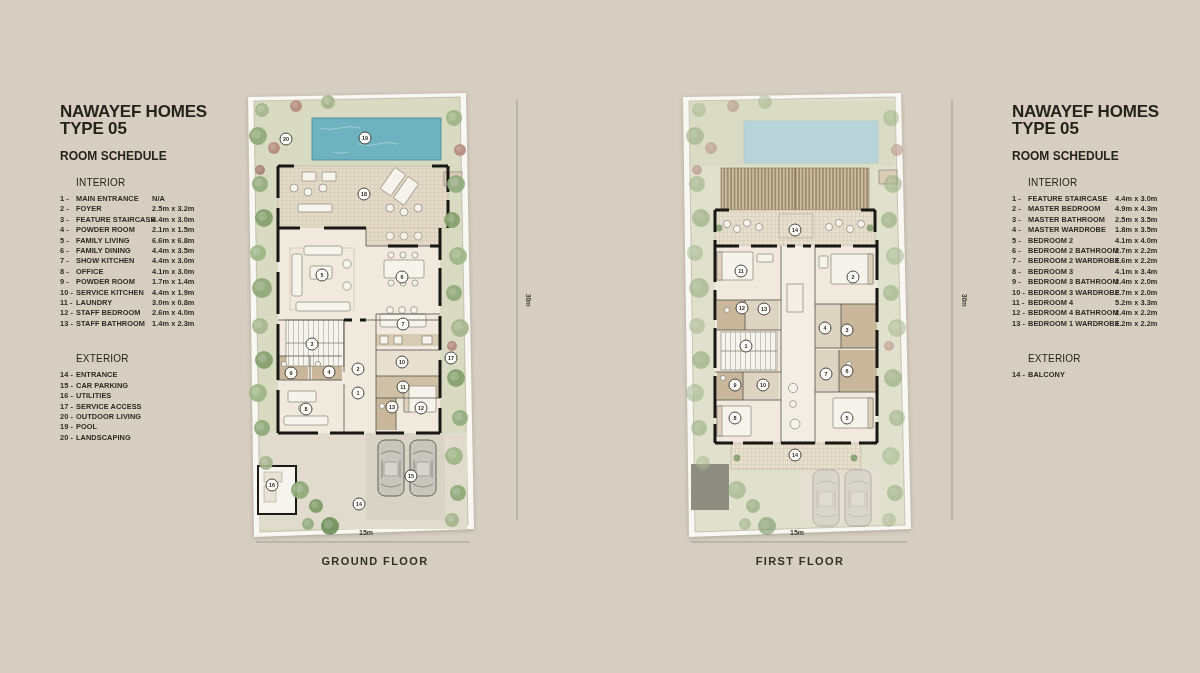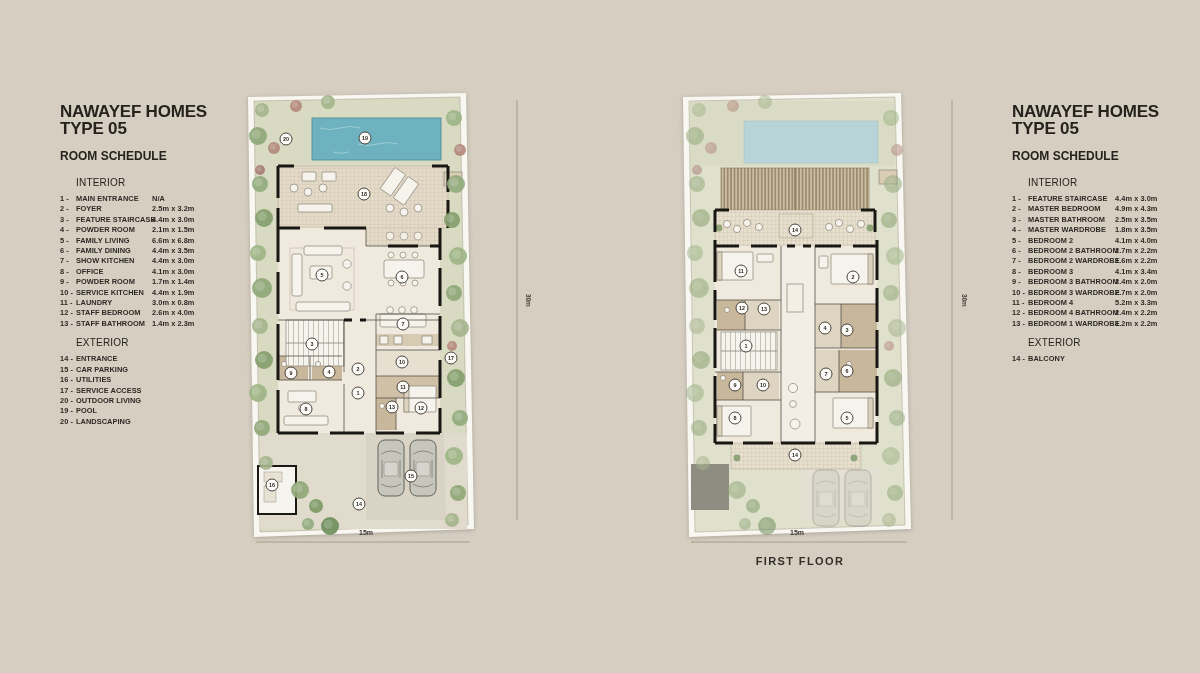--- a/index.html
+++ b/index.html
@@ -10,21 +10,21 @@
     color:#2b2823;
   }
   .page{position:absolute;inset:0;}
   
   .schedule{position:absolute;top:103px;width:200px;}
   .sched-left{left:60px;}
   .sched-right{left:1012px;}
   .title{font-size:17px;line-height:17px;font-weight:bold;letter-spacing:-.2px;color:#26231d;}
   .subtitle{font-size:12px;line-height:13px;font-weight:bold;margin-top:13px;color:#26231d;}
   .sec{font-size:10px;font-weight:normal;margin:14px 0 6px 16px;letter-spacing:.2px;color:#26231d;}
-  .sec.ext{margin-top:8px;}
+  .sec.ext{margin-top:24px;}
   .rows{}
   .srow{position:relative;white-space:nowrap;line-height:10.4px;font-size:7.4px;font-weight:bold;letter-spacing:.05px;color:#2e2a24;}
   .snum{display:inline-block;width:16px;}
   .sval{position:absolute;top:0;left:92px;}
   .sched-right .sval{left:103px;}
   
   svg.plan{position:absolute;top:88px;width:300px;height:470px;}
   .caption{position:absolute;top:555px;text-align:center;font-size:11px;font-weight:bold;letter-spacing:1.4px;color:#33302a;}
   .cap-ground{left:238px;width:274px;}
   .cap-first{left:675px;width:250px;}
@@ -374,20 +374,21 @@
         <g class="marker">
           <circle cx="173" cy="388" r="6"></circle>
           <text x="173" y="390">15</text>
         </g>
         <g class="marker">
           <circle cx="121" cy="416" r="6"></circle>
           <text x="121" y="418">14</text>
         </g>
       </g>
   </svg>
+  <div class="caption cap-ground">GROUND FLOOR</div>
 
   <svg class="plan" style="left:675px" viewBox="0 0 300 470">
 
     <polygon points="8,9 226,5 236,441 14,449" fill="#f9f7f2" style="filter:drop-shadow(0 1px 2px rgba(60,55,45,.28))"></polygon>
     <polygon points="14,13 220,9 230,437 20,444" fill="#e0e1cd" stroke="#a39b8b" stroke-width=".5"></polygon>
 
     <rect x="14" y="13" width="206" height="65" fill="#d3d7bd" opacity=".55"></rect>
     <rect x="69" y="33" width="134" height="42" fill="#b9d4d9" stroke="#9dc0c7" stroke-width=".5"></rect>
     <rect x="126" y="380" width="78" height="52" fill="#e4dfd3"></rect>
     <g opacity=".38">

